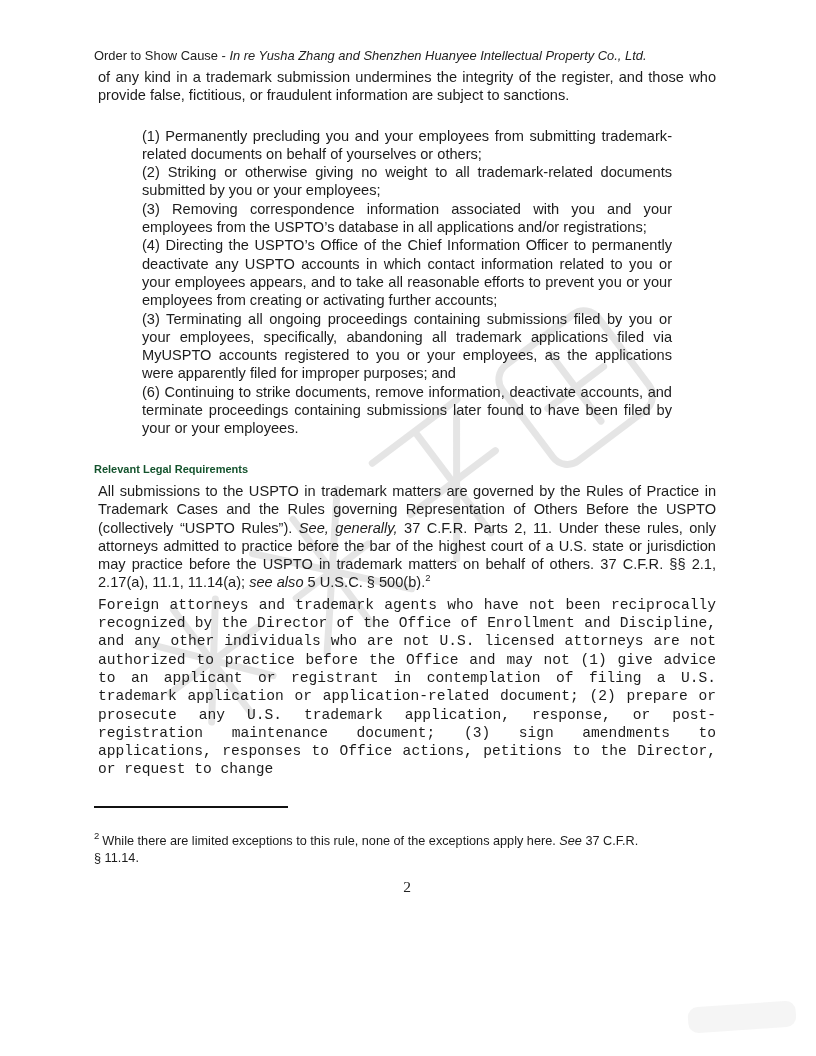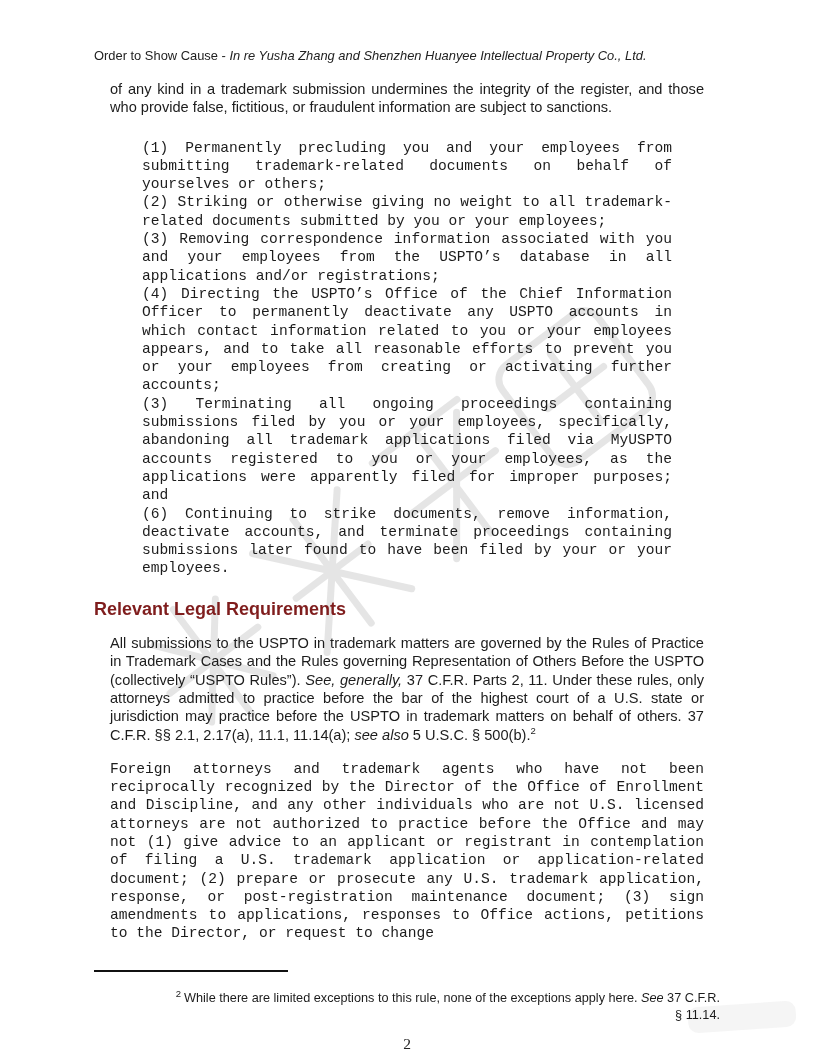--- a/index.html
+++ b/index.html
@@ -15,48 +15,48 @@
     position:absolute;left:94px;top:0;width:626px;z-index:2;
   }
   .doc-header{
     margin-top:48px;
     font-size:12.9px;line-height:16px;
     color:#222;
     white-space:nowrap;
   }
   .doc-header em{font-style:italic;}
   p.body{
-    margin:16px;
+    margin:4px;
     font-size:14.6px;line-height:18.3px;
     text-align:justify;
     color:#1c1c1c;
   }
   .p1{margin-top:30px;}
   .p2{margin-top:19px;}
   .sanctions{margin-top:22px;padding:0 48px;}
-  .sanctions p.body{margin:0;font-family:Liberation Mono, monospace;}
+  .sanctions p.body{margin:0;}
   .section-heading{
     margin:22px 0 0 0;
-    font-size:18px;line-height:18.3px;
-    font-weight:bold;color:#7f1d1d;
+    font-size:11px;line-height:18.3px;
+    font-weight:bold;color:#14532d;
   }
   .legal{margin-top:18px;}
   .foreign{margin-top:37px;font-family:Liberation Mono, monospace;}
   .ital{font-style:italic;}
   sup.fnref{
     font-size:9.5px;line-height:0;vertical-align:super;
   }
   .footnote-sep{
     margin-top:27px;
     width:194px;height:2px;background:#111;
   }
   .footnote{
-    margin:18px 0 0 0;
+    margin:25px 0 0 0;
     font-size:12.7px;line-height:17.6px;
-    text-align:right;color:#1c1c1c;
+    text-align:left;color:#1c1c1c;
   }
   .footnote sup.fnref{margin-right:3px;}
   .page-number{
     margin-top:10px;
     text-align:center;
     font-family:"Liberation Serif",serif;
     font-size:15.5px;color:#222;
   }
   .watermark{
     position:absolute;left:0;top:0;z-index:1;

